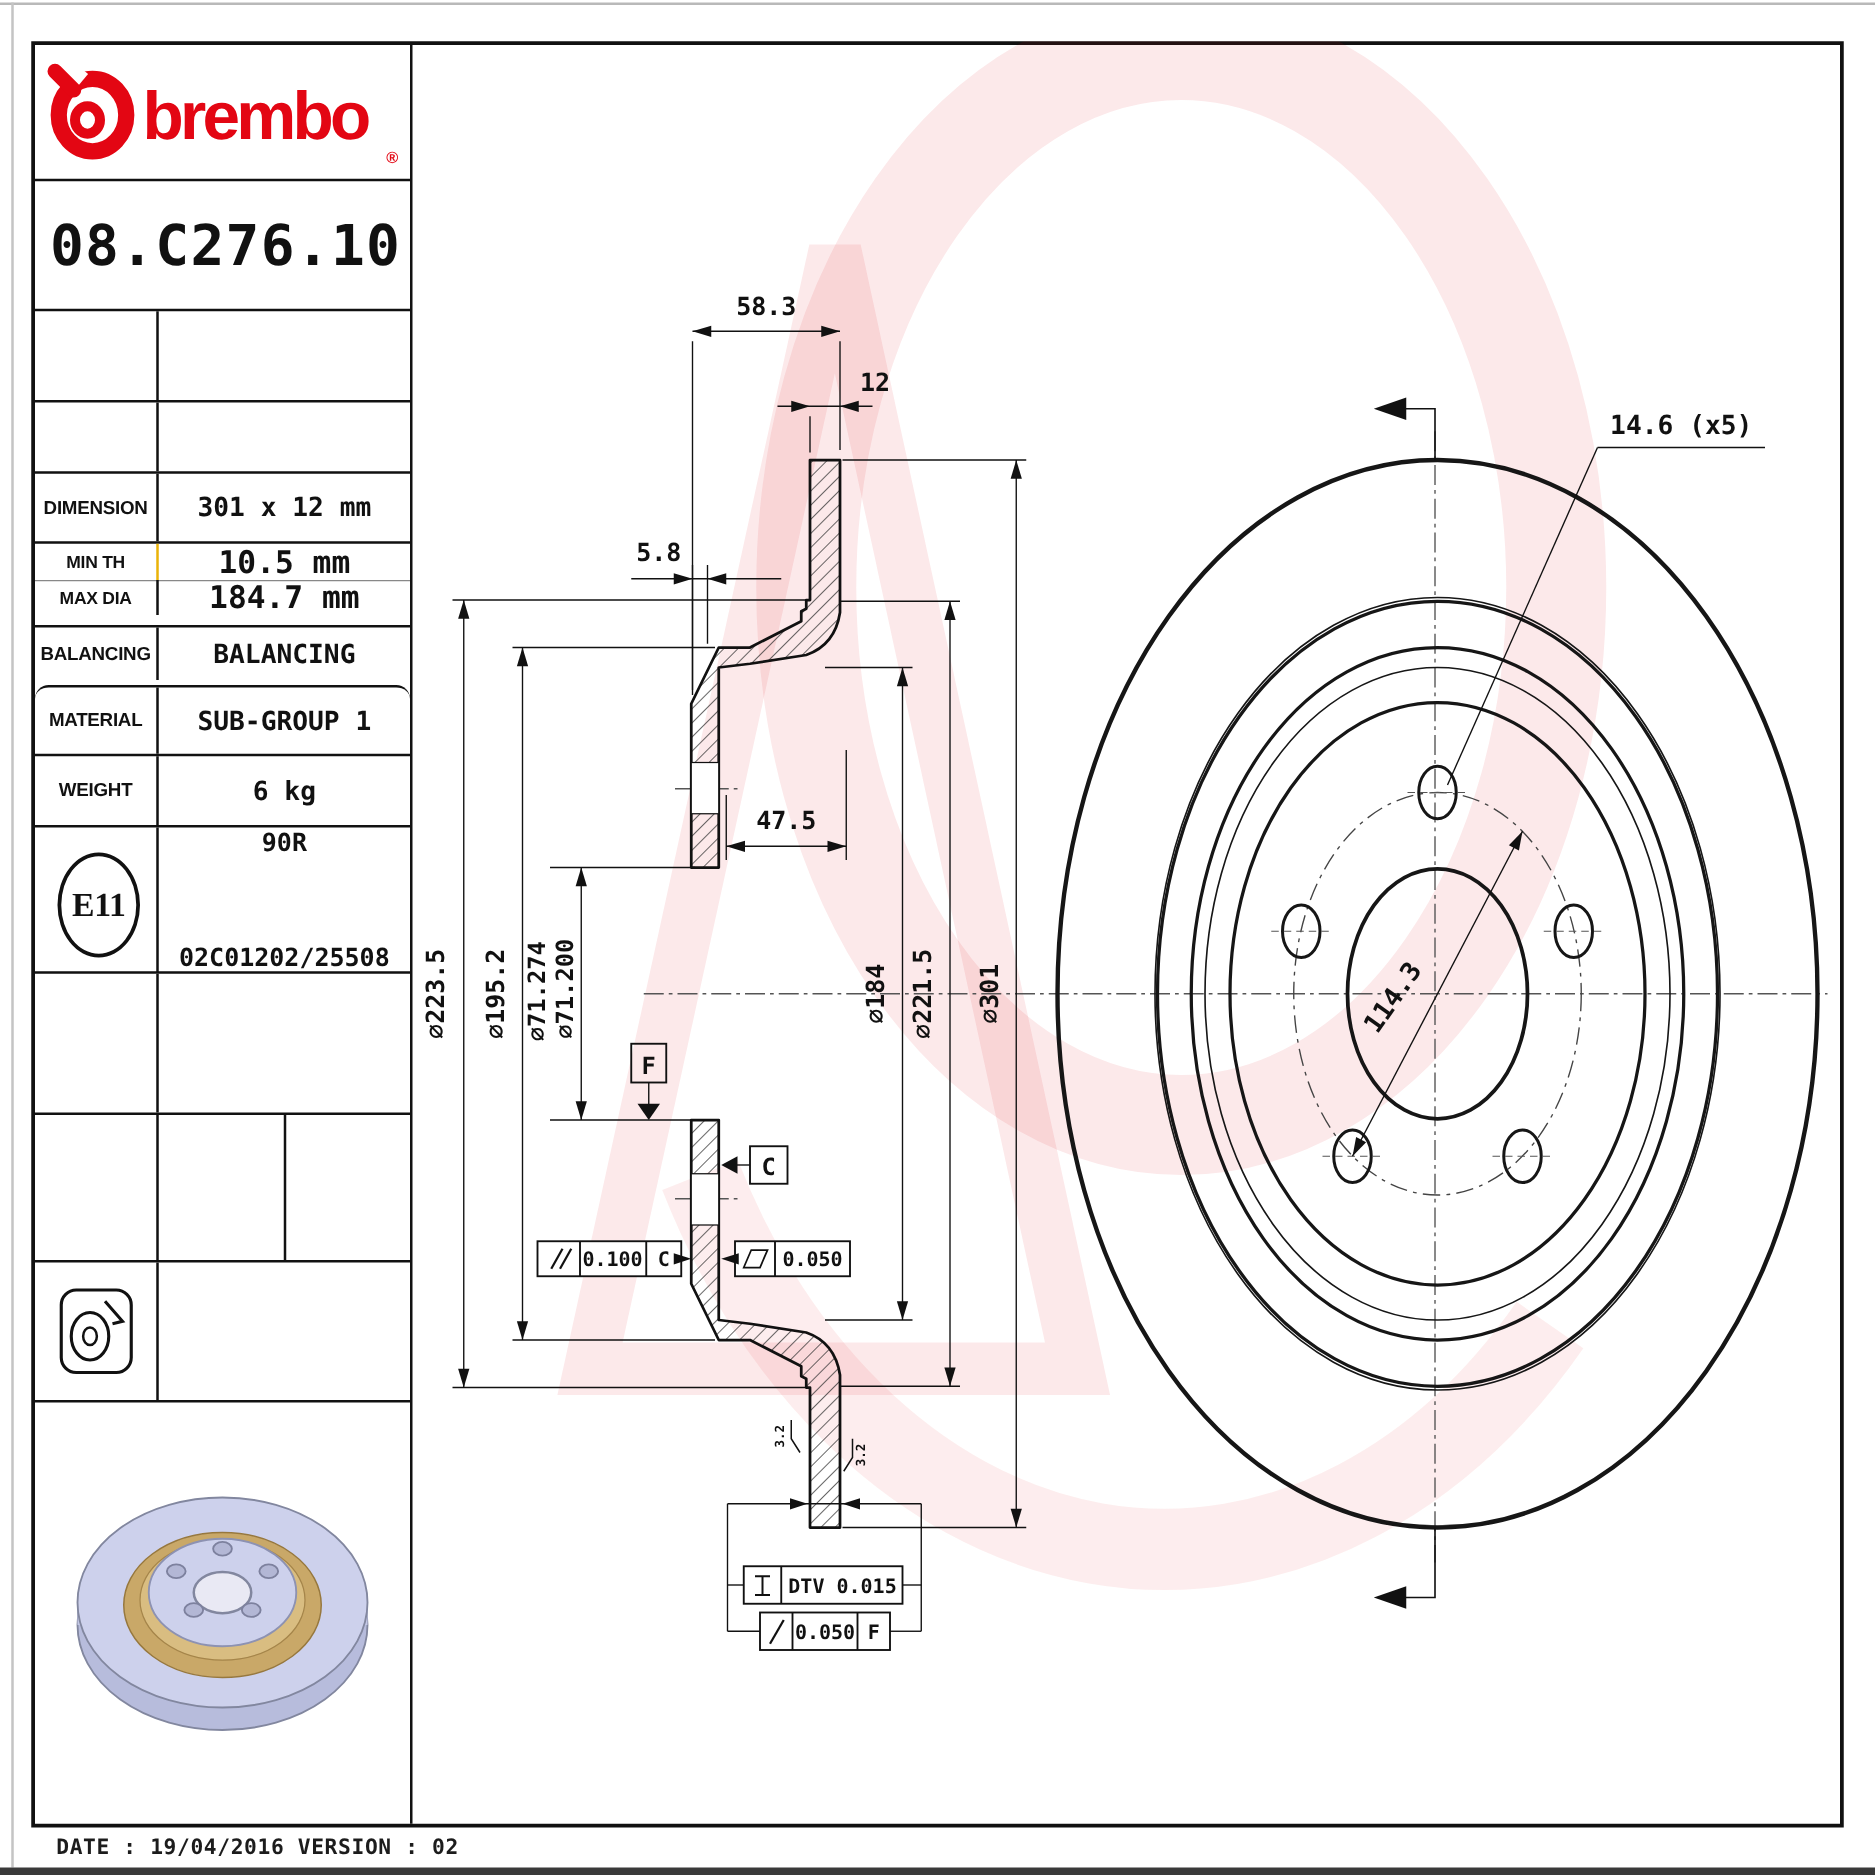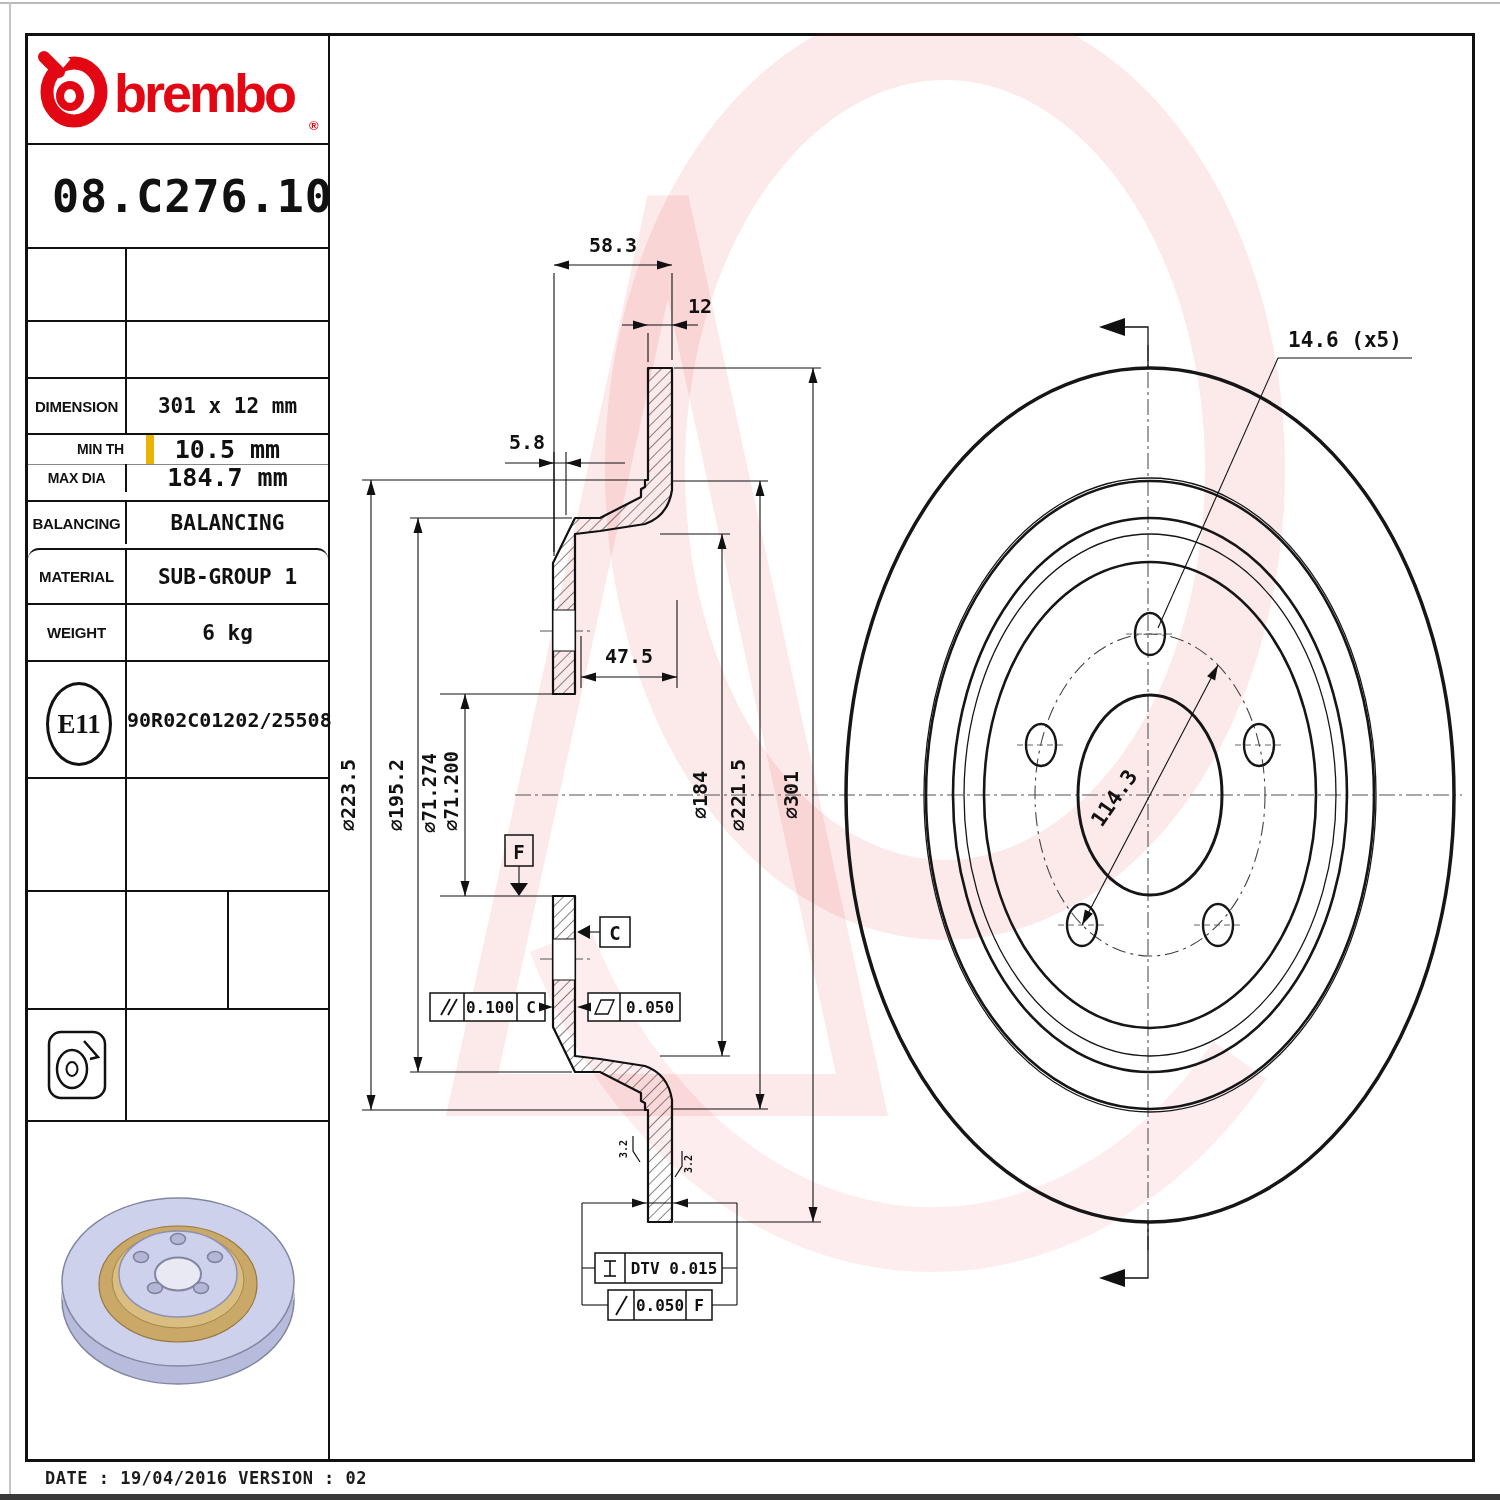--- a/index.html
+++ b/index.html
@@ -18,27 +18,27 @@
   .vcell{position:absolute;left:99px;top:0;bottom:0;right:0;display:flex;align-items:center;justify-content:center;
          font-family:"DejaVu Sans Mono", monospace;font-weight:bold;font-size:21px;}
   .half{position:absolute;left:0;right:0;height:50%;}
   .half .lcell{font-size:14px;}
   .half .vcell{font-size:25px;}
   .logo-cell{position:absolute;left:0;top:0;width:100%;height:107px;}
   .brand{position:absolute;left:86px;top:26px;font-size:54px;font-weight:900;color:#e30613;
          letter-spacing:-3px;font-family:"Liberation Sans",sans-serif;}
   .reg{position:absolute;left:281px;top:82px;font-size:13px;color:#e30613;font-weight:bold;}
   .partno{position:absolute;left:0;top:107px;width:100%;height:104px;border-top:2px solid #111;box-sizing:border-box;
-          display:flex;align-items:center;padding-left:24px;
+          display:flex;align-items:center;padding-left:12px;
           font-family:"DejaVu Sans Mono", monospace;font-weight:bold;font-size:45px;letter-spacing:1px;}
   .e11-oval{position:absolute;left:18px;top:20px;width:60px;height:78px;border:3px solid #111;border-radius:50%;
             display:flex;align-items:center;justify-content:center;
             font-family:"Liberation Serif", serif;font-weight:bold;font-size:27px;}
-  .homolines{position:absolute;left:99px;right:0;top:0;bottom:0;display:flex;flex-direction:row;
-             align-items:center;justify-content:flex-start;font-family:"DejaVu Sans Mono",monospace;font-weight:bold;font-size:20px;}
+  .homolines{position:absolute;left:99px;right:0;top:0;bottom:0;display:flex;flex-direction:column;
+             align-items:center;justify-content:space-between;font-family:"DejaVu Sans Mono",monospace;font-weight:bold;font-size:20px;}
   .altno{position:absolute;left:99px;right:0;top:0;bottom:0;display:flex;align-items:center;justify-content:center;
          font-family:"DejaVu Sans Mono",monospace;font-weight:bold;font-size:31px;}
   .footer-date{position:absolute;left:45px;top:1468px;font-family:"DejaVu Sans Mono",monospace;
                font-weight:bold;font-size:17px;letter-spacing:0.5px;color:#1c1c1c;}
   .drawing-svg{position:absolute;left:330px;top:33px;width:1145px;height:1429px;}
   svg text{font-family:"DejaVu Sans Mono", monospace;font-weight:bold;fill:#111;}
 </style>
 </head>
 <body>
 
@@ -70,21 +70,21 @@
       <div class="lcell"></div>
     </div>
 
     <div class="row" style="top:341px;height:56px;">
       <div class="lcell">DIMENSION</div>
       <div class="vcell">301 x 12 mm</div>
     </div>
 
     <div class="row" style="top:397px;height:59px;">
       <div class="half" style="top:0;border-bottom:1px solid #888;">
-        <div class="lcell" style="border-right:8px solid #eab308;margin-left:27px;">MIN TH</div>
+        <div class="lcell" style="border-right:2px solid #eab308;">MIN TH</div>
         <div class="vcell">10.5 mm</div>
       </div>
       <div class="half" style="bottom:0;">
         <div class="lcell" style="border-right:2px solid #111;">MAX DIA</div>
         <div class="vcell">184.7 mm</div>
       </div>
     </div>
 
     <div class="row" style="top:464px;height:44px;">
       <div class="lcell">BALANCING</div>

